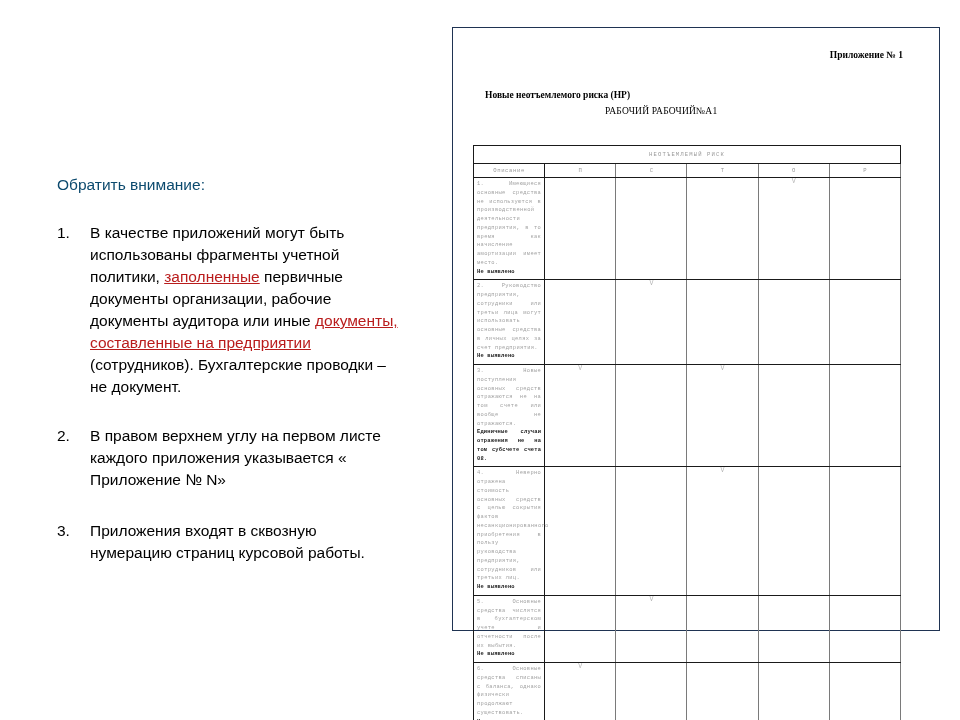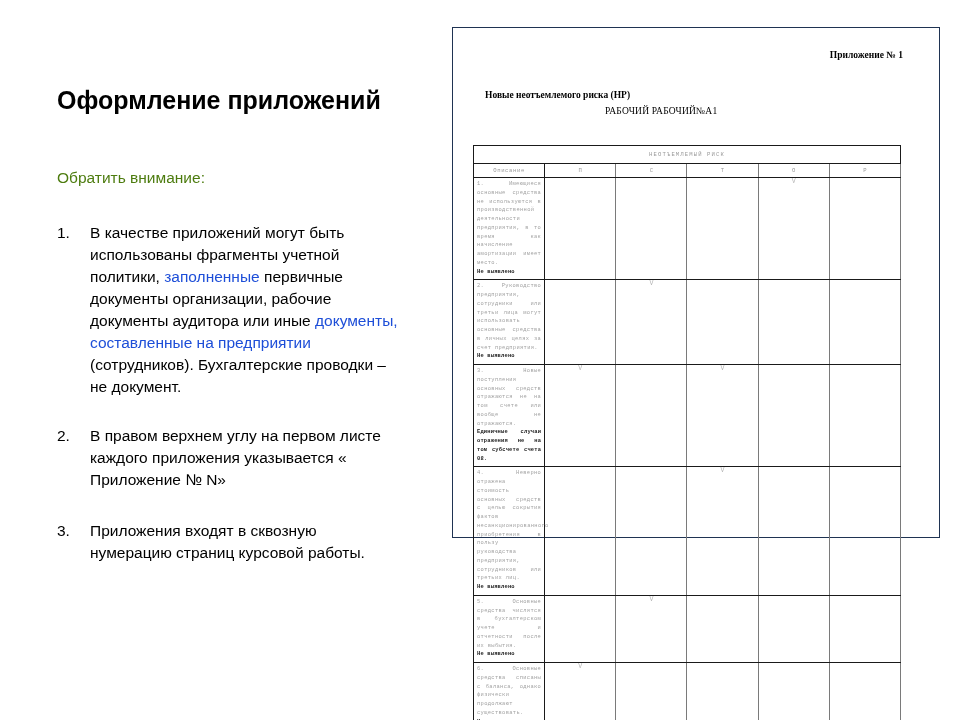--- a/index.html
+++ b/index.html
@@ -32,23 +32,23 @@
     font-size: 25px;
     font-weight: bold;
     line-height: 1.28;
     color: #000000;
     letter-spacing: 0px;
   }
 
   #attention-line {
     position: absolute;
     left: 57px;
-    top: 169px;
+    top: 176px;
     font-size: 15.5px;
-    color: #4d7c0f;
+    color: #0c4a6e;
   }
 
   #bullet-list {
     position: absolute;
     left: 57px;
     top: 222px;
     width: 345px;
   }
   .bullet {
     display: flex;
@@ -59,29 +59,29 @@
   }
   .bullet-num {
     width: 33px;
     flex: 0 0 33px;
   }
   .bullet-body {
     flex: 1 1 auto;
   }
   .b1 { margin-bottom: 27px; }
   .b2 { margin-bottom: 29px; }
-  .hl { color: #1d4ed8; }
+  .hl { color: #b91c1c; text-decoration: underline; }
 
   
   #doc-frame {
     position: absolute;
     left: 452px;
     top: 27px;
     width: 488px;
-    height: 511px;
+    height: 604px;
     border: 1px solid #1f3352;
     background: #ffffff;
     box-sizing: border-box;
     text-decoration: underline;
   }
 
   #doc-appendix-label {
     position: absolute;
     right: 36px;
     top: 22px;
@@ -178,21 +178,20 @@
     border-right: 1px solid #7a7a7a !important;
     border-top: 1px solid #1a1a1a !important;
     border-bottom: 1px solid #1a1a1a !important;
   }
 </style>
 </head>
 <body>
 
 <div id="left-pane">
 
-  <div id="slide-title">Оформление приложений</div>
 
   <div id="attention-line">Обратить внимание:</div>
 
   <div id="bullet-list">
       <div class="bullet b1">
         <span class="bullet-num">1.</span>
         <span class="bullet-body"><span>В качестве приложений могут быть использованы фрагменты учетной политики, </span><span class="hl">заполненные</span><span> первичные документы  организации, рабочие документы аудитора или иные </span><span class="hl">документы, составленные на предприятии</span><span> (сотрудников). Бухгалтерские проводки – не документ.</span></span>
       </div>
       <div class="bullet b2">
         <span class="bullet-num">2.</span>

